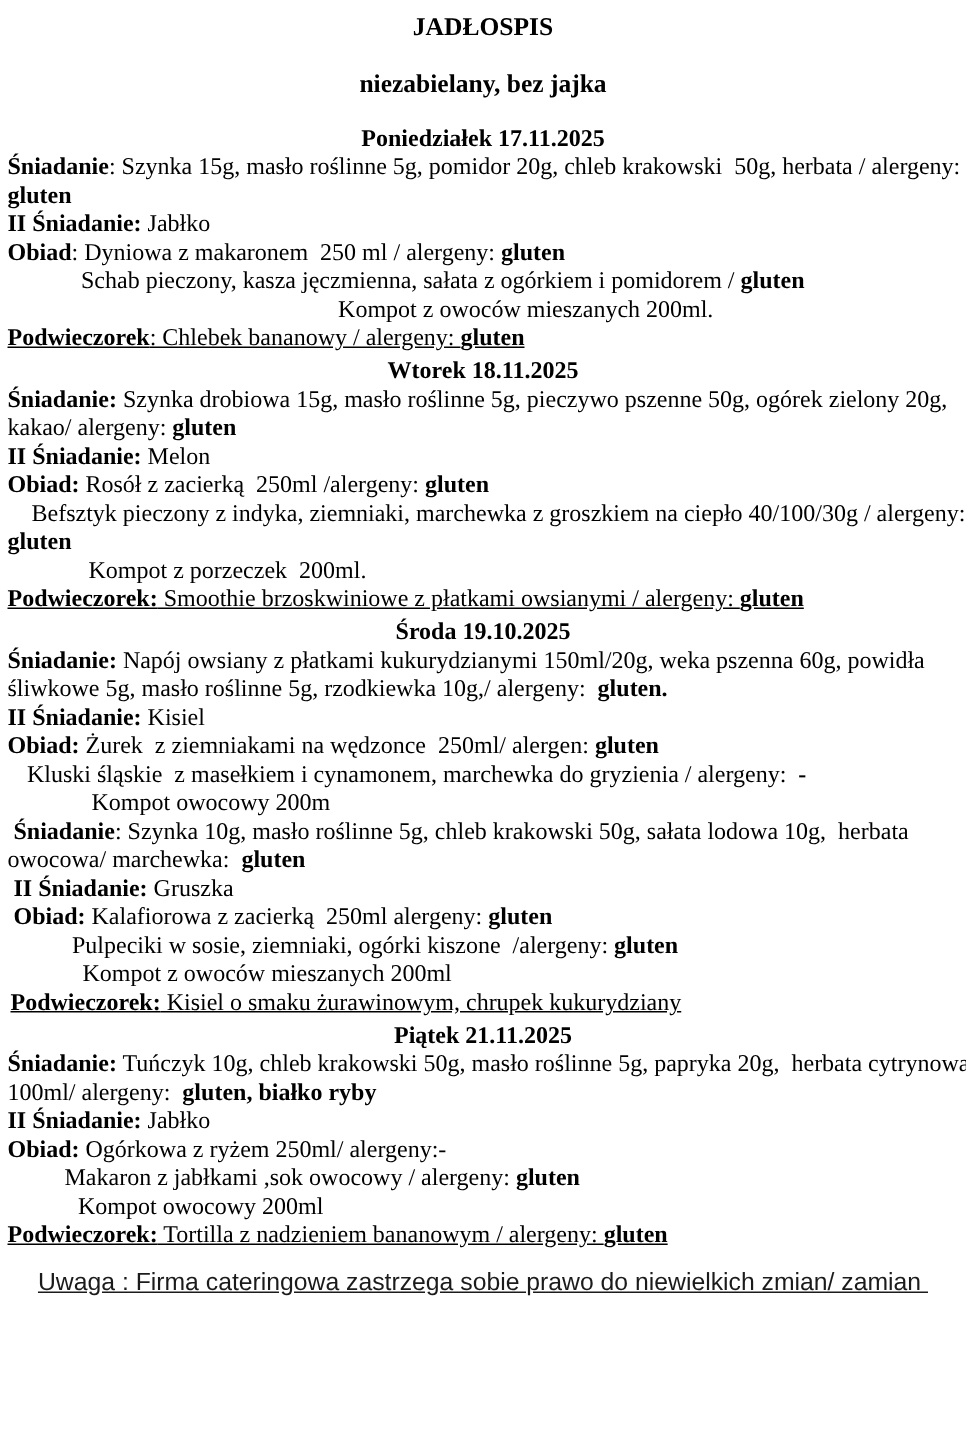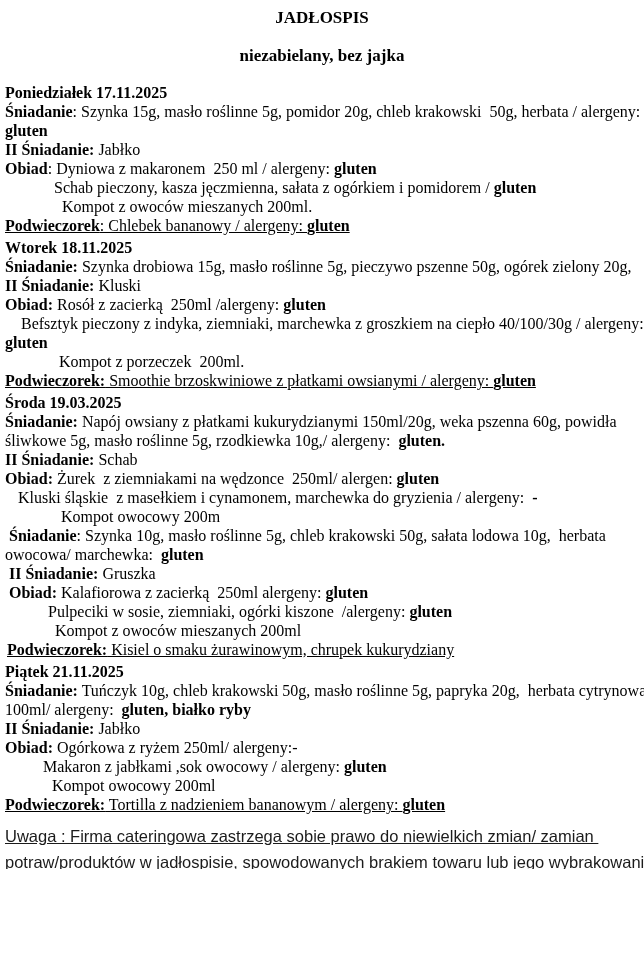--- a/index.html
+++ b/index.html
@@ -21,74 +21,76 @@
   }
   .doc-title {
     text-align: center;
     font-weight: bold;
     font-size: 17px;
     line-height: 21px;
     margin-bottom: 17px;
     white-space: pre;
   }
   .day-heading {
+    text-align: center;
     font-weight: bold;
     font-size: 16px;
     line-height: 19px;
     margin-top: 3px;
     white-space: pre;
   }
   .line {
     line-height: 19px;
     white-space: pre;
   }
   .line .b { font-weight: bold; }
   .line .u { text-decoration: underline; }
   .notice {
     margin-top: 9px;
     font-family: "Liberation Sans", sans-serif;
     font-size: 16.5px;
     line-height: 26px;
     color: #1b1b1b;
   }
-  .notice .line { line-height: 26px; }
+  .notice .line { line-height: 26px; text-align: center; }
   .notice .u { text-decoration: underline; }
 </style>
 </head>
 <body>
 
 <div class="page">
   <div class="doc-title">JADŁOSPIS</div>
   <div class="doc-title">niezabielany, bez jajka</div>
   <main>
       <section class="day">
         <div class="day-heading">Poniedziałek 17.11.2025</div>
         <div class="line"><span><span class="b">Śniadanie</span><span>: Szynka 15g, masło roślinne 5g, pomidor 20g, chleb krakowski  50g, herbata / alergeny:</span></span></div>
         <div class="line"><span><span class="b">gluten</span></span></div>
         <div class="line"><span><span class="b">II Śniadanie:</span><span> Jabłko</span></span></div>
         <div class="line"><span><span class="b">Obiad</span><span>: Dyniowa z makaronem  250 ml / alergeny: </span><span class="b">gluten</span></span></div>
         <div class="line" style="padding-left: 49px;"><span><span>Schab pieczony, kasza jęczmienna, sałata z ogórkiem i pomidorem / </span><span class="b">gluten</span></span></div>
-        <div class="line" style="padding-left: 57px;"><span><span>Kompot z owoców mieszanych 200ml.</span></span></div>
+        <div class="line" style="padding-left: 57px; text-align: center;"><span><span>Kompot z owoców mieszanych 200ml.</span></span></div>
         <div class="line"><span class="u"><span class="b">Podwieczorek</span><span>: Chlebek bananowy / alergeny: </span><span class="b">gluten</span></span></div>
       </section>
       <section class="day">
         <div class="day-heading">Wtorek 18.11.2025</div>
         <div class="line"><span><span class="b">Śniadanie:</span><span> Szynka drobiowa 15g, masło roślinne 5g, pieczywo pszenne 50g, ogórek zielony 20g,</span></span></div>
-        <div class="line"><span><span class="b">II Śniadanie:</span><span> Kluski</span></span></div>
+        <div class="line"><span><span>kakao/ alergeny: </span><span class="b">gluten</span></span></div>
+        <div class="line"><span><span class="b">II Śniadanie:</span><span> Melon</span></span></div>
         <div class="line"><span><span class="b">Obiad:</span><span> Rosół z zacierką  250ml /alergeny: </span><span class="b">gluten</span></span></div>
         <div class="line" style="padding-left: 16px;"><span><span>Befsztyk pieczony z indyka, ziemniaki, marchewka z groszkiem na ciepło 40/100/30g / alergeny:</span></span></div>
         <div class="line"><span><span class="b">gluten</span></span></div>
         <div class="line" style="padding-left: 54px;"><span><span>Kompot z porzeczek  200ml.</span></span></div>
         <div class="line"><span class="u"><span class="b">Podwieczorek:</span><span> Smoothie brzoskwiniowe z płatkami owsianymi / alergeny: </span><span class="b">gluten</span></span></div>
       </section>
       <section class="day">
-        <div class="day-heading">Środa 19.03.2025</div>
+        <div class="day-heading">Środa 19.10.2025</div>
         <div class="line"><span><span class="b">Śniadanie:</span><span> Napój owsiany z płatkami kukurydzianymi 150ml/20g, weka pszenna 60g, powidła</span></span></div>
         <div class="line"><span><span>śliwkowe 5g, masło roślinne 5g, rzodkiewka 10g,/ alergeny:  </span><span class="b">gluten.</span></span></div>
-        <div class="line"><span><span class="b">II Śniadanie:</span><span> Schab</span></span></div>
+        <div class="line"><span><span class="b">II Śniadanie:</span><span> Kisiel</span></span></div>
         <div class="line"><span><span class="b">Obiad:</span><span> Żurek  z ziemniakami na wędzonce  250ml/ alergen: </span><span class="b">gluten</span></span></div>
         <div class="line" style="padding-left: 13px;"><span><span>Kluski śląskie  z masełkiem i cynamonem, marchewka do gryzienia / alergeny:  </span><span class="b">-</span></span></div>
         <div class="line" style="padding-left: 56px;"><span><span>Kompot owocowy 200m</span></span></div>
       </section>
       <section class="day">
         <div class="line" style="padding-left: 4px;"><span><span class="b">Śniadanie</span><span>: Szynka 10g, masło roślinne 5g, chleb krakowski 50g, sałata lodowa 10g,  herbata</span></span></div>
         <div class="line"><span><span>owocowa/ marchewka:  </span><span class="b">gluten</span></span></div>
         <div class="line" style="padding-left: 4px;"><span><span class="b">II Śniadanie:</span><span> Gruszka</span></span></div>
         <div class="line" style="padding-left: 4px;"><span><span class="b">Obiad:</span><span> Kalafiorowa z zacierką  250ml alergeny: </span><span class="b">gluten</span></span></div>
         <div class="line" style="padding-left: 43px;"><span><span>Pulpeciki w sosie, ziemniaki, ogórki kiszone  /alergeny: </span><span class="b">gluten</span></span></div>

